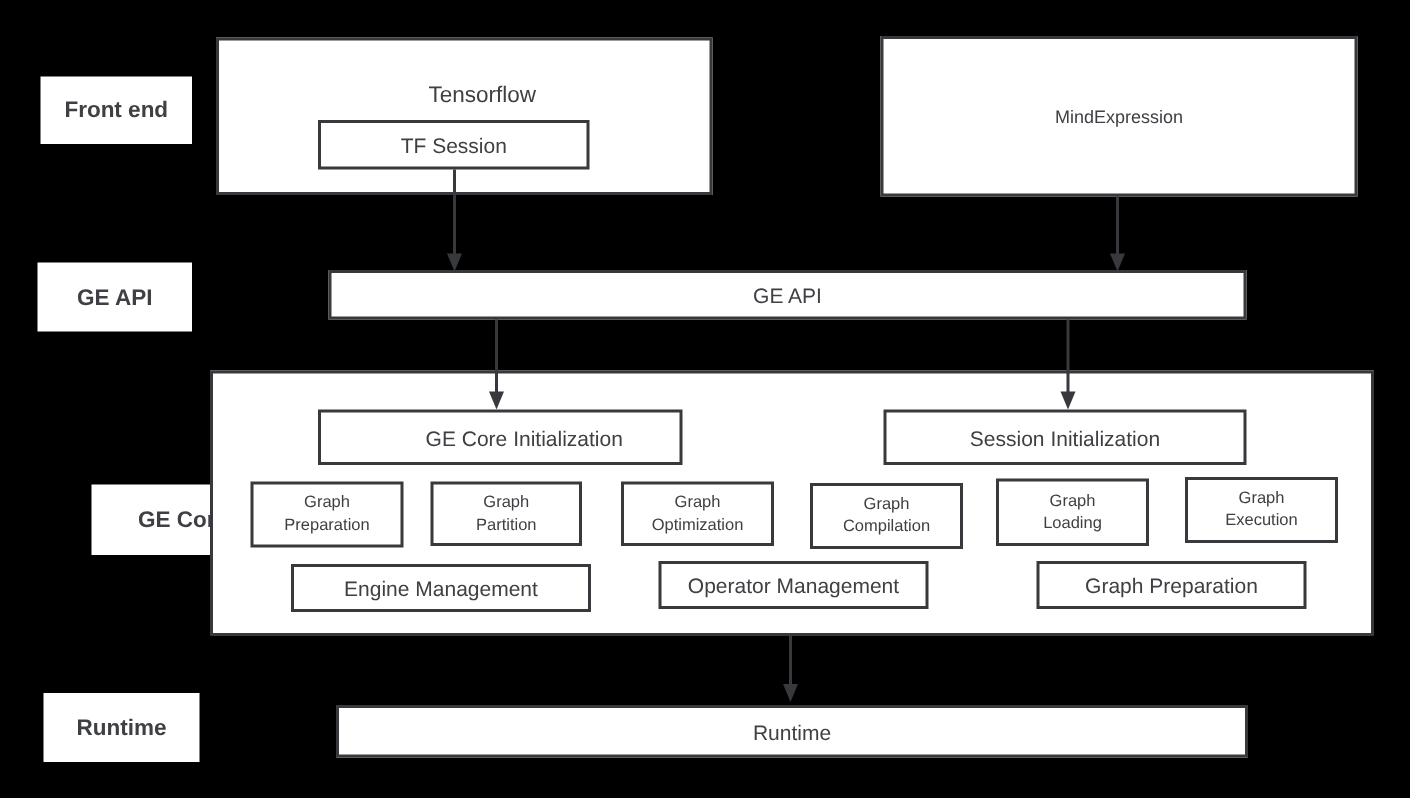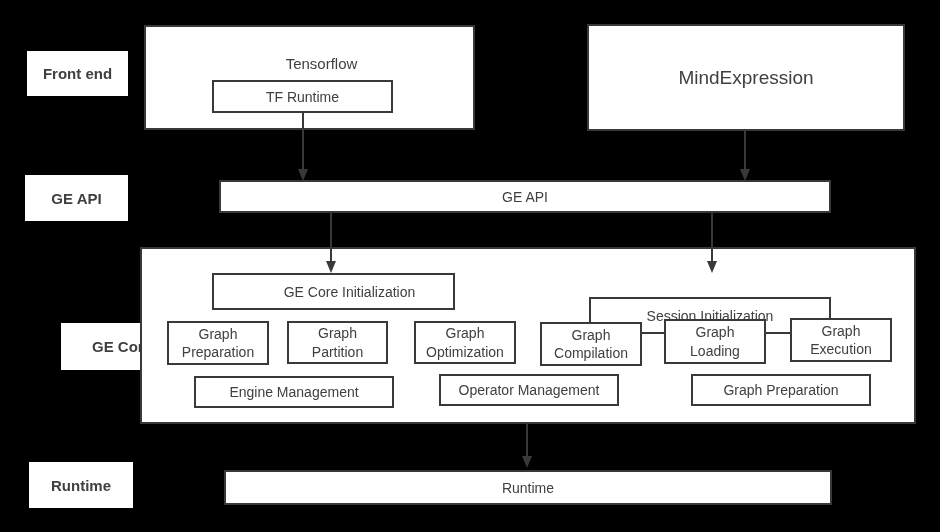--- a/index.html
+++ b/index.html
@@ -32,21 +32,21 @@
     display:flex;align-items:center;justify-content:center;
     font-size:14px;
     text-align:center;
   }
   .container-box{
     position:absolute;
     background:var(--fill);
     border:2px solid var(--border);
     box-sizing:border-box;
   }
-  .multiline{white-space:pre-line;font-size:14px;line-height:1.32;}
+  .multiline{white-space:pre-line;font-size:11px;line-height:1.32;}
   .top-title{
     position:absolute;left:12px;top:28px;width:100%;
     text-align:center;font-size:15px;
   }
   .vline{position:absolute;width:2px;background:var(--border);}
   .ahead{
     position:absolute;width:0;height:0;
     border-left:5px solid transparent;
     border-right:5px solid transparent;
     border-top:12px solid var(--border);
@@ -58,30 +58,30 @@
 <div id="canvas">
 
   <div class="sidelabel" style="left:27px;top:51px;width:101px;height:45px;">Front end</div>
   <div class="sidelabel" style="left:25px;top:175px;width:103px;height:46px;">GE API</div>
   <div class="sidelabel" style="left:25px;top:323px;width:122px;height:47px;margin-left:36px;">GE Core</div>
   <div class="sidelabel" style="left:29px;top:462px;width:104px;height:46px;">Runtime</div>
 
   <div class="container-box" style="left:144px;top:25px;width:331px;height:105px;">
     <div class="top-title">Tensorflow</div>
   </div>
-  <div class="box" style="left:212px;top:80px;width:181px;height:33px;">TF Runtime</div>
+  <div class="box" style="left:212px;top:80px;width:181px;height:33px;">TF Session</div>
 
-  <div class="box" style="left:587px;top:24px;width:318px;height:107px;font-size:19px;">MindExpression</div>
+  <div class="box" style="left:587px;top:24px;width:318px;height:107px;font-size:12px;">MindExpression</div>
 
   <div class="box" style="left:219px;top:180px;width:612px;height:33px;">GE API</div>
 
   <div class="container-box" style="left:140px;top:247px;width:776px;height:177px;"></div>
 
   <div class="box" style="left:212px;top:273px;width:243px;height:37px;padding-left:32px;">GE Core Initialization</div>
-  <div class="box" style="left:589px;top:273px;width:242px;height:37px;margin-top:24px;">Session Initialization</div>
+  <div class="box" style="left:589px;top:273px;width:242px;height:37px;">Session Initialization</div>
 
   <div class="box multiline" style="left:167px;top:321px;width:102px;height:44px;">Graph
 Preparation</div>
   <div class="box multiline" style="left:287px;top:321px;width:101px;height:43px;">Graph
 Partition</div>
   <div class="box multiline" style="left:414px;top:321px;width:102px;height:43px;">Graph
 Optimization</div>
   <div class="box multiline" style="left:540px;top:322px;width:102px;height:44px;">Graph
 Compilation</div>
   <div class="box multiline" style="left:664px;top:319px;width:102px;height:45px;">Graph

